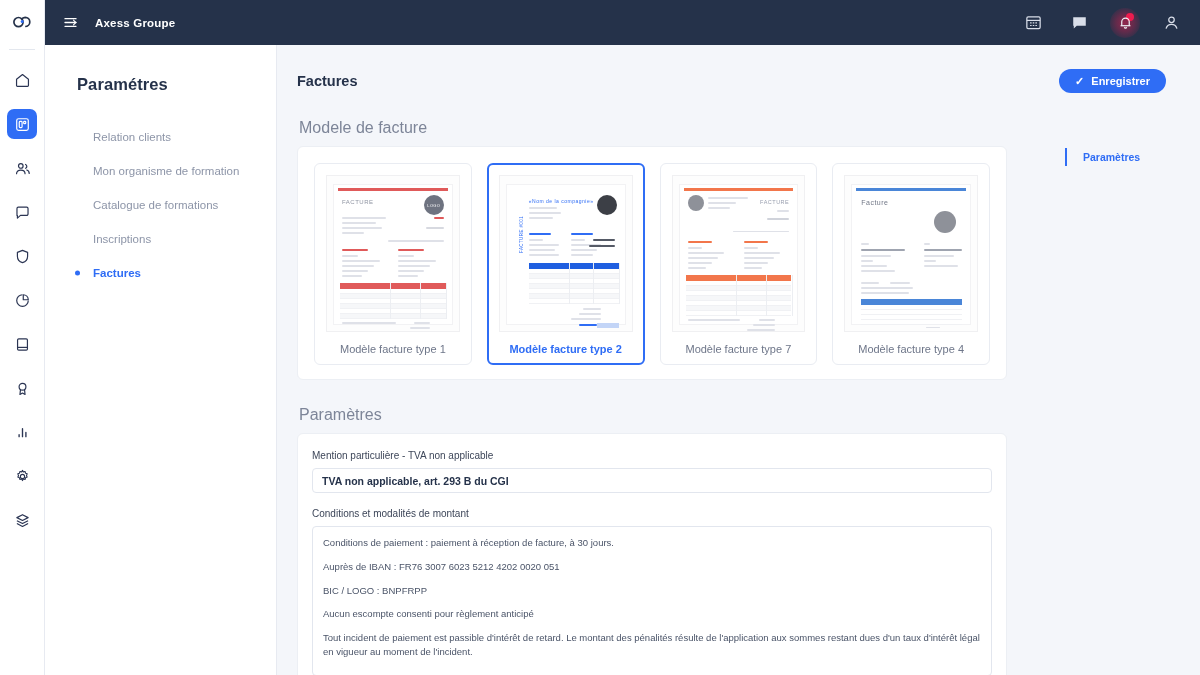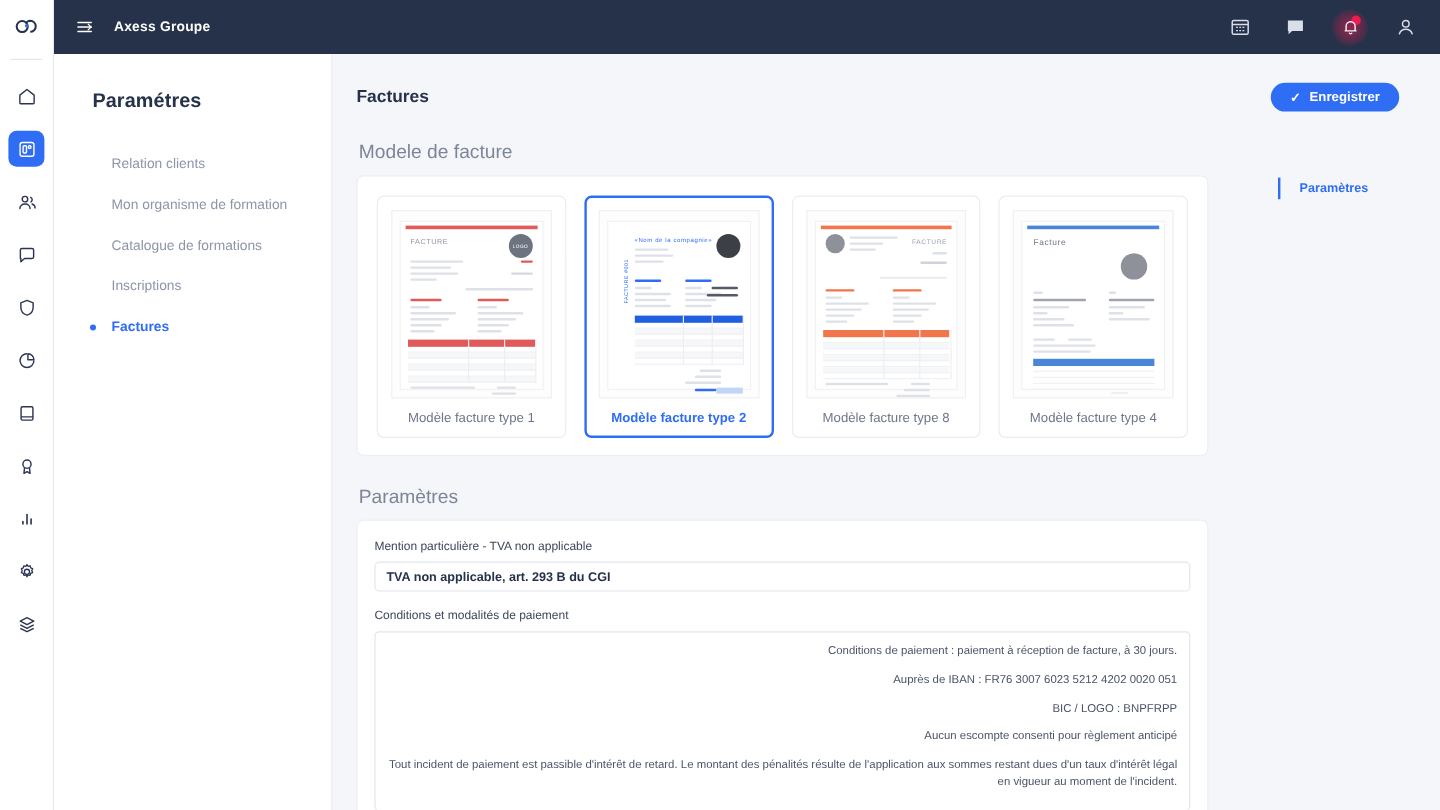--- a/index.html
+++ b/index.html
@@ -155,21 +155,21 @@
     width: 100%; height: 25px; border: 1px solid #e2e6ee; border-radius: 4px;
     font-size: 10.5px; color: #25324a; font-weight: 700; padding: 0 9px;
     font-family: "Liberation Sans", sans-serif; background: #fff;
     display: flex; align-items: center;
   }
   .field-group + .field-group { margin-top: 15px; }
   .field-textarea {
     width: 100%; border: 1px solid #e2e6ee; border-radius: 4px;
     padding: 9px 10px; background: #fff; min-height: 150px;
   }
-  .ta-line { font-size: 9.5px; color: #4a5468; line-height: 1.45; margin-bottom: 10px; text-align: right; }
+  .ta-line { font-size: 9.5px; color: #4a5468; line-height: 1.45; margin-bottom: 10px; }
   .ta-line:last-child { margin-bottom: 0; }
 
   
   .anchor-nav {
     position: absolute; right: 0; top: 104px; width: 150px;
     padding-left: 15px;
   }
   .anchor-item {
     position: relative; font-size: 10.5px; color: #2f6df5; font-weight: 700;
     padding-left: 18px; line-height: 16px;
@@ -461,21 +461,21 @@
                 <div class="t-vline" style="left:56px;top:90px;height:41px;"></div>
                 <div class="t-vline" style="left:86px;top:90px;height:41px;"></div>
                 <div class="t-vline" style="left:112px;top:90px;height:41px;"></div>
                 <div class="t-line pale" style="left:8px;top:134px;width:52px;height:1.5px;"></div>
                 <div class="t-line pale" style="right:22px;top:134px;width:16px;height:1.5px;"></div>
                 <div class="t-line pale" style="right:22px;top:139px;width:22px;height:1.5px;"></div>
                 <div class="t-line pale" style="right:22px;top:144px;width:28px;height:1.5px;"></div>
 
               </div>
             </div>
-            <div class="tpl-name">Modèle facture type 8</div>
+            <div class="tpl-name">Modèle facture type 7</div>
           </div>
 
           <div class="tpl-card">
             <div class="thumb">
               <div class="sheet">
                 <div class="accent" style="background:#4a86d8;height:3px;left:4px;right:4px;top:3px;"></div>
                 <div class="t-head" style="left:9px;top:14px;font-size:7px;color:#717787;">Facture</div>
                 <div class="t-logo" style="right:14px;top:26px;width:22px;height:22px;background:#8e9199;"></div>
                 <div class="t-line pale" style="left:9px;top:58px;width:8px;height:1.5px;"></div>
                 <div class="t-line" style="left:9px;top:64px;width:44px;height:2px;background:#9fa4b0;"></div>
@@ -509,21 +509,21 @@
       </div>
 
       <div class="section-label">Paramètres</div>
 
       <div class="params-card">
         <div class="field-group">
           <div class="field-label">Mention particulière - TVA non applicable</div>
           <div class="field-input">TVA non applicable, art. 293 B du CGI</div>
         </div>
         <div class="field-group">
-          <div class="field-label">Conditions et modalités de paiement</div>
+          <div class="field-label">Conditions et modalités de montant</div>
           <div class="field-textarea">
             <div class="ta-line">Conditions de paiement : paiement à réception de facture, à 30 jours.</div>
             <div class="ta-line">Auprès de          IBAN : FR76 3007 6023 5212 4202 0020 051</div>
             <div class="ta-line">BIC / LOGO : BNPFRPP</div>
             <div class="ta-line">Aucun escompte consenti pour règlement anticipé</div>
             <div class="ta-line">Tout incident de paiement est passible d'intérêt de retard. Le montant des pénalités résulte de l'application aux sommes restant dues d'un taux d'intérêt légal en vigueur au moment de l'incident.</div>
           </div>
         </div>
       </div>
 

